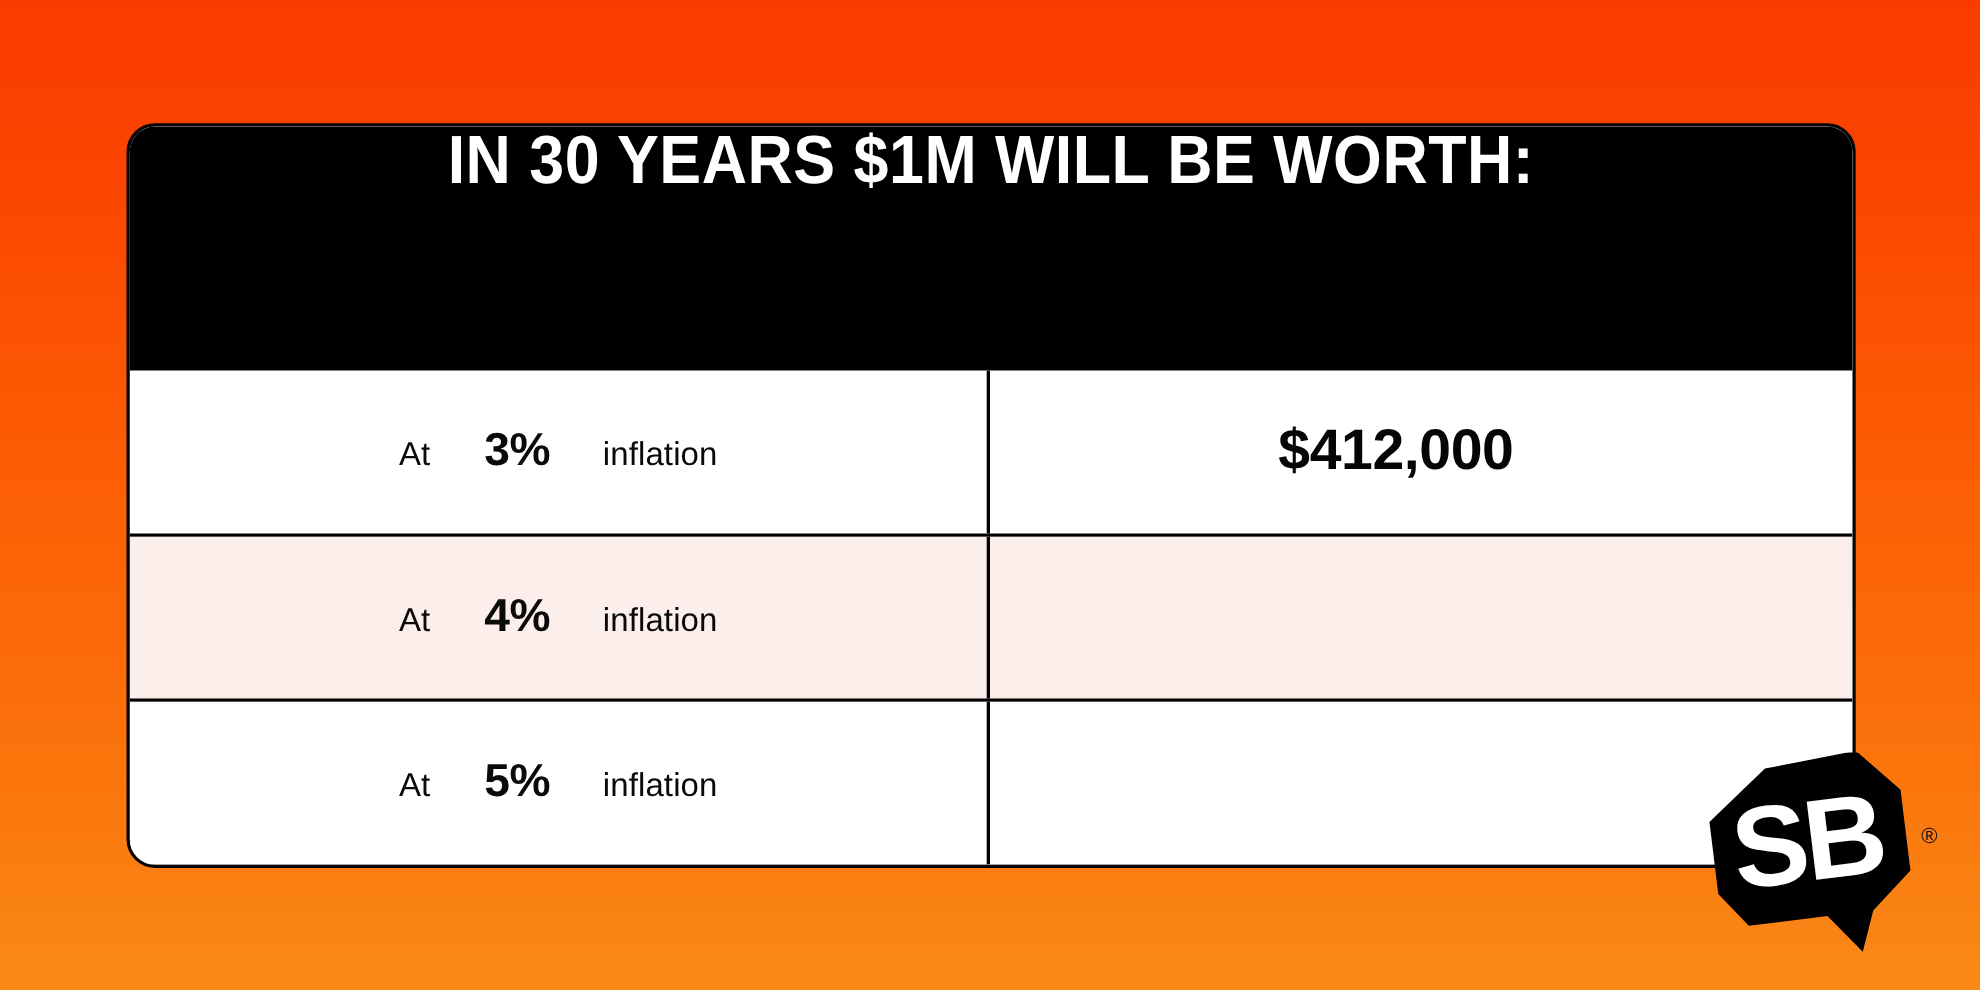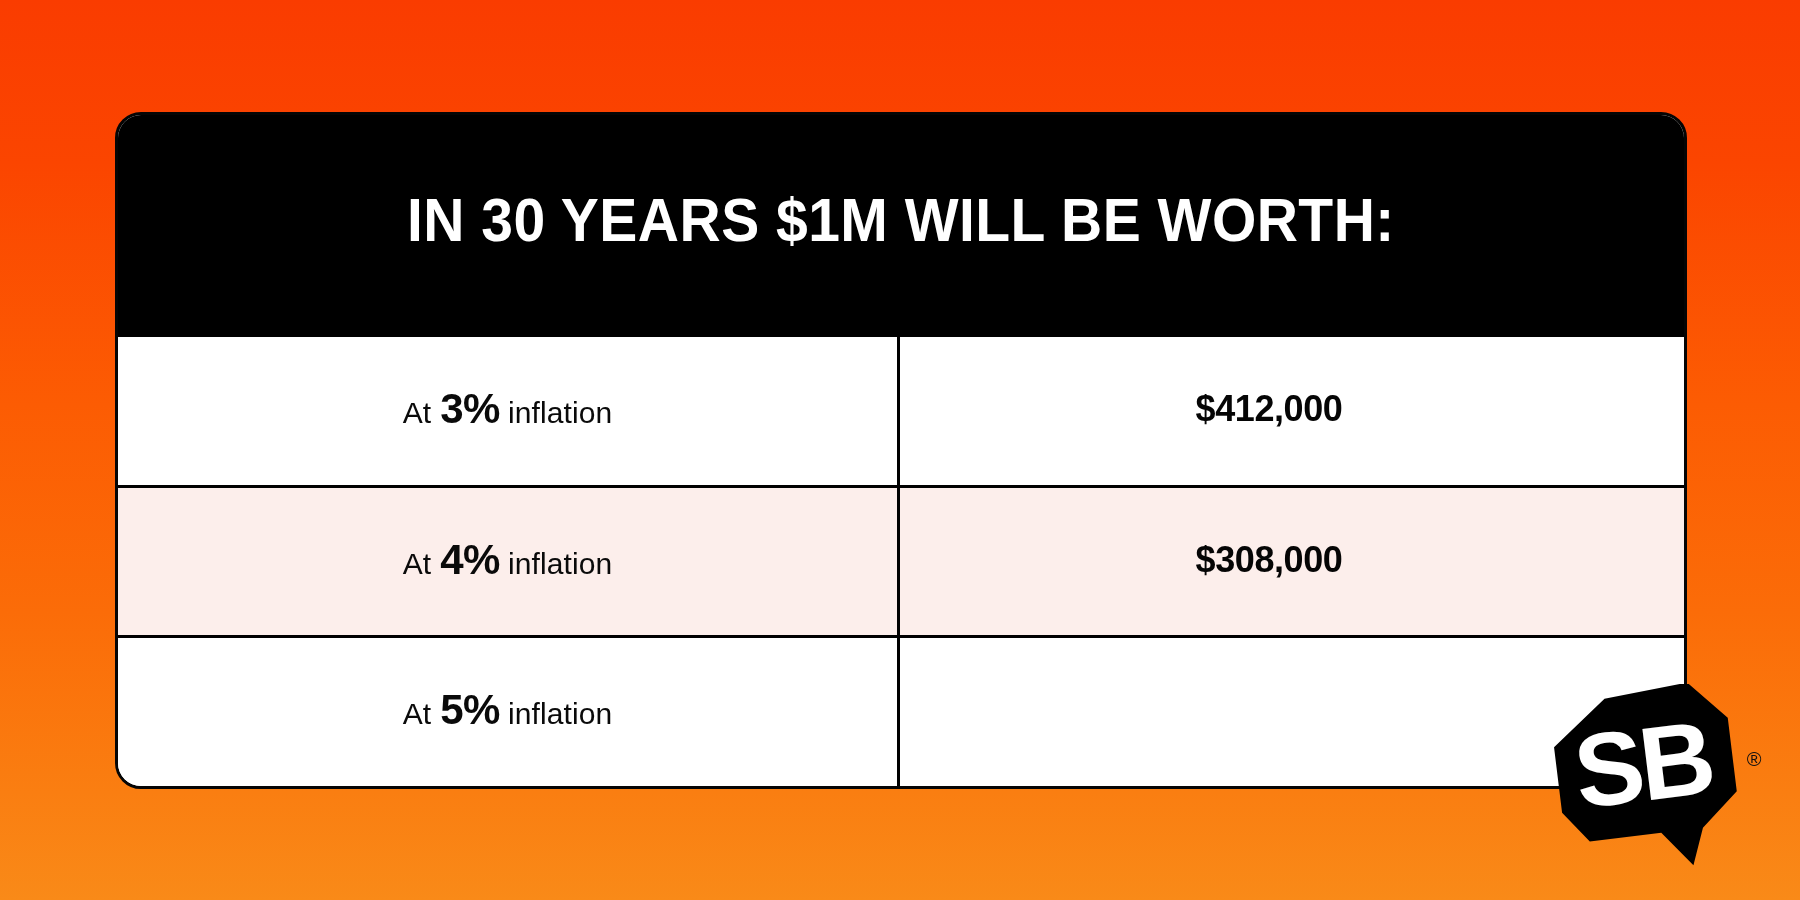--- a/index.html
+++ b/index.html
@@ -30,21 +30,21 @@
     display: flex;
     flex-direction: column;
   }
 
   
   .card-header {
     background: #000000;
     height: 222px;
     flex: 0 0 222px;
     display: flex;
-    align-items: center;
+    align-items: flex-start;
     justify-content: center;
     padding-bottom: 12px;
   }
 
   .card-title {
     color: #ffffff;
     font-family: "Liberation Sans", sans-serif;
     font-weight: 700;
     font-size: 62px;
     letter-spacing: 0.5px;
@@ -94,31 +94,32 @@
   }
 
   .label-text {
     font-size: 30px;
     font-weight: 400;
     color: #0a0a0a;
     white-space: nowrap;
     letter-spacing: 0.1px;
     display: inline-flex;
     align-items: baseline;
+    gap: 40px;
   }
 
   .label-pct {
     font-size: 42px;
     font-weight: 700;
     letter-spacing: -0.5px;
     margin: 0 8px 0 9px;
   }
 
   .value-text {
-    font-size: 36px;
+    font-size: 52px;
     font-weight: 700;
     color: #050505;
     letter-spacing: -0.4px;
     white-space: nowrap;
   }
 
   
   .logo {
     position: absolute;
     right: 22px;
@@ -154,23 +155,20 @@
       </div>
     </div>
 
     <div class="row alt">
       <div class="cell-label">
         <span class="label-text">
           <span>At</span>
           <span class="label-pct">4%</span>
           <span>inflation</span>
         </span>
-      </div>
-      <div class="cell-value">
-        <span class="value-text">$308,000</span>
       </div>
     </div>
 
     <div class="row">
       <div class="cell-label">
         <span class="label-text">
           <span>At</span>
           <span class="label-pct">5%</span>
           <span>inflation</span>
         </span>

